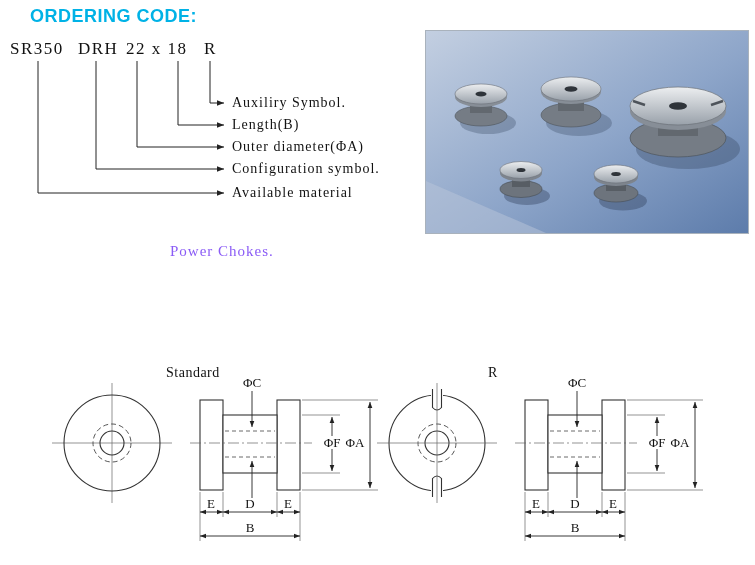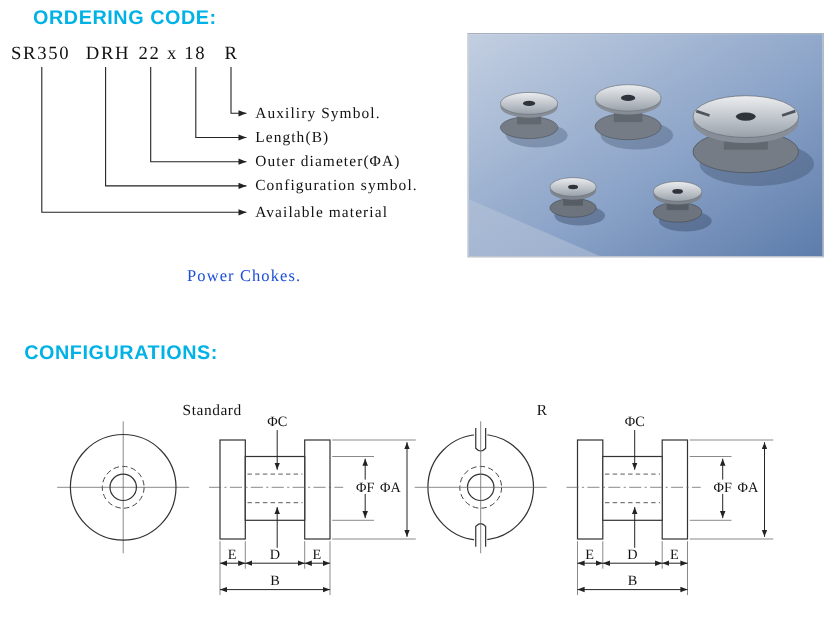--- a/index.html
+++ b/index.html
@@ -1,19 +1,19 @@
 <!DOCTYPE html>
 <html><head>
 <meta charset="utf-8">
 <style>
   html,body{margin:0;padding:0;background:#fff;}
   #page{position:relative;width:755px;height:565px;background:#ffffff;overflow:hidden;
         font-family:"Liberation Sans",sans-serif;padding-left:28px;}
   .heading{position:absolute;font-weight:bold;font-size:18px;letter-spacing:0.5px;color:#00b2e6;}
-  .serif{font-family:"Liberation Serif",serif;color:#1d4ed8;}
+  .serif{font-family:"Liberation Serif",serif;color:#8b5cf6;}
   #applications-value{position:absolute;left:170px;top:243px;font-size:15px;letter-spacing:1px;}
   #photo-box{position:absolute;left:425px;top:30px;width:322px;height:202px;border:1px solid #a9b2bc;}
   svg{position:absolute;}
   .outline{fill:none;stroke:#333;stroke-width:1.1;}
   .fillwhite{fill:#fff;stroke:#333;stroke-width:1.1;}
   .thin{stroke:#666;stroke-width:0.7;}
   .dashedc{fill:none;stroke:#444;stroke-width:0.9;stroke-dasharray:5 3;}
   .holedash{stroke:#444;stroke-width:0.8;stroke-dasharray:4 3;}
   .centerln{stroke:#666;stroke-width:0.7;stroke-dasharray:11 3 2 3;}
   .dim{stroke:#222;stroke-width:0.9;fill:none;}
@@ -23,21 +23,20 @@
   .labeltext{font-family:"Liberation Serif",serif;font-size:14px;fill:#111;letter-spacing:1px;}
   .varianttext{font-family:"Liberation Serif",serif;font-size:14px;fill:#111;letter-spacing:0.5px;}
 </style>
 </head>
 <body>
 
 <div id="page">
 
   <div class="heading" style="left:30px;top:6px;">ORDERING CODE:</div>
   <div id="applications-value" class="serif">Power Chokes.</div>
-  <div class="heading" style="left:22px;top:310px;">CONFIGURATIONS:</div>
 
   <svg style="left:8px;top:36px;" width="420" height="180" viewBox="0 0 420 180">
     <defs>
       <marker id="arr" viewBox="0 0 10 10" refX="9" refY="5" markerWidth="8" markerHeight="8" orient="auto-start-reverse">
         <path d="M0,1.5 L9,5 L0,8.5 z" fill="#222"></path>
       </marker>
     </defs>
     <g>
       <text class="codetext" x="2" y="18">SR350</text>
       <text class="codetext" x="70" y="18">DRH</text>

